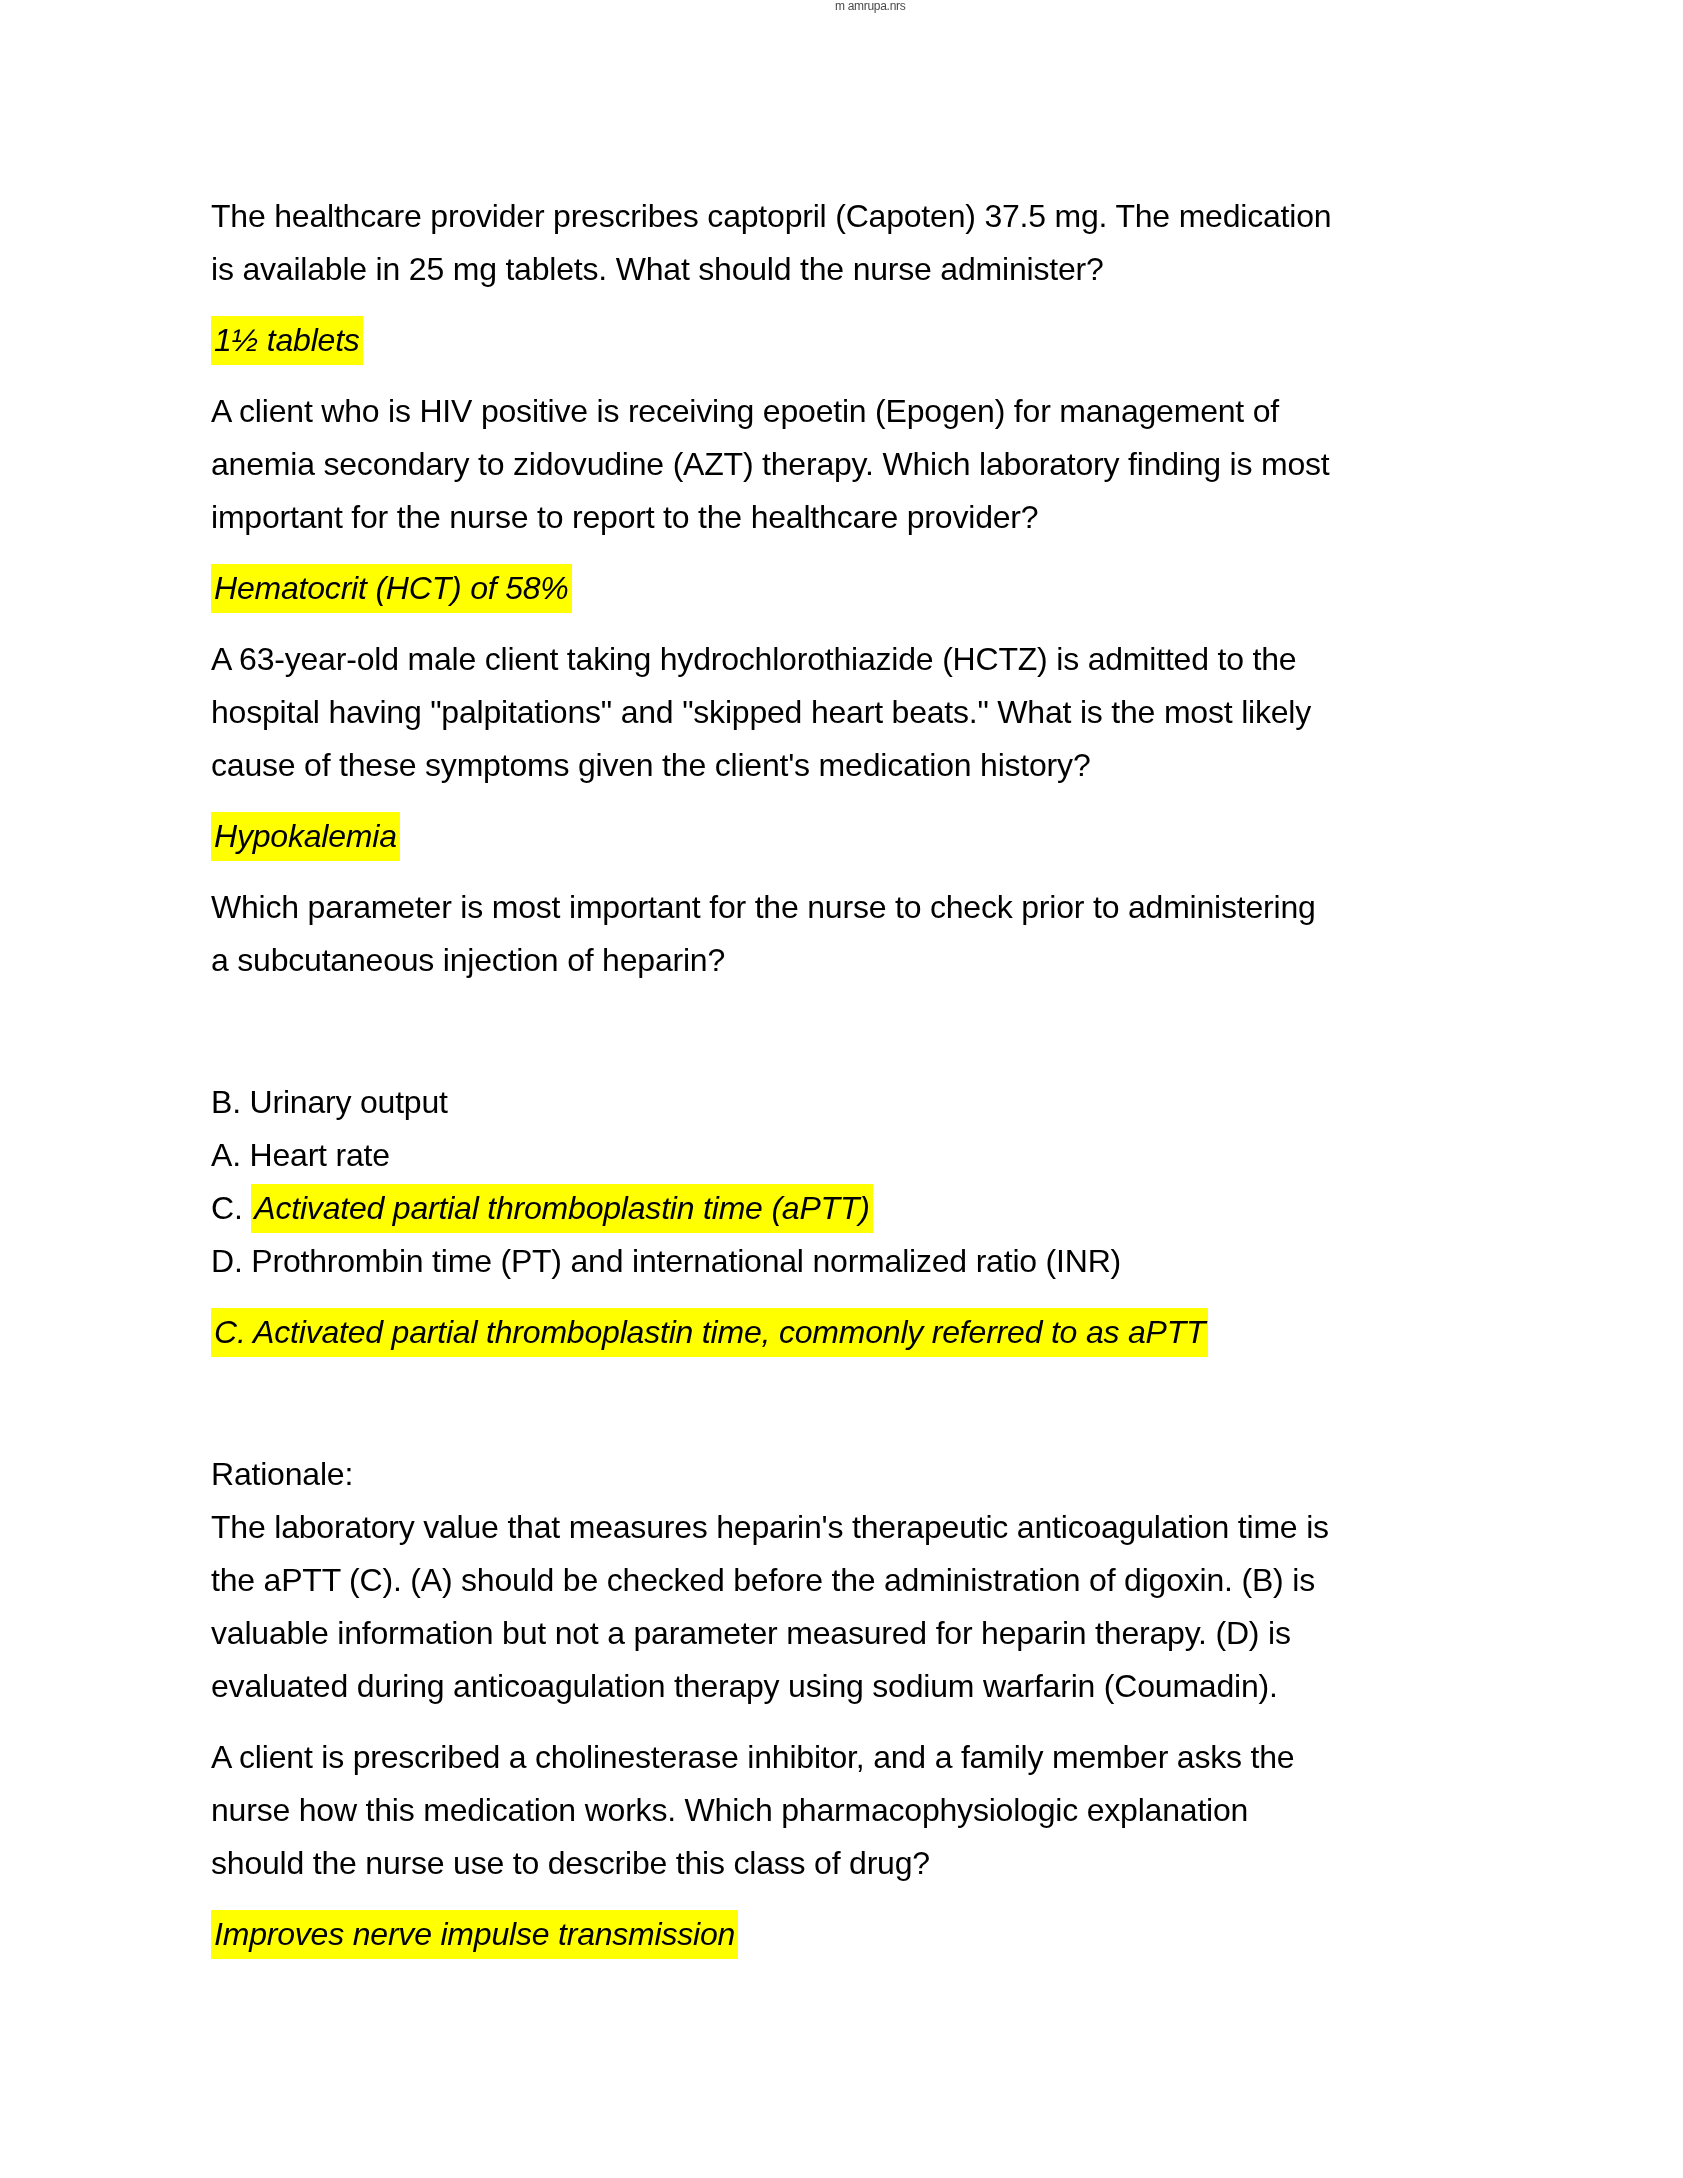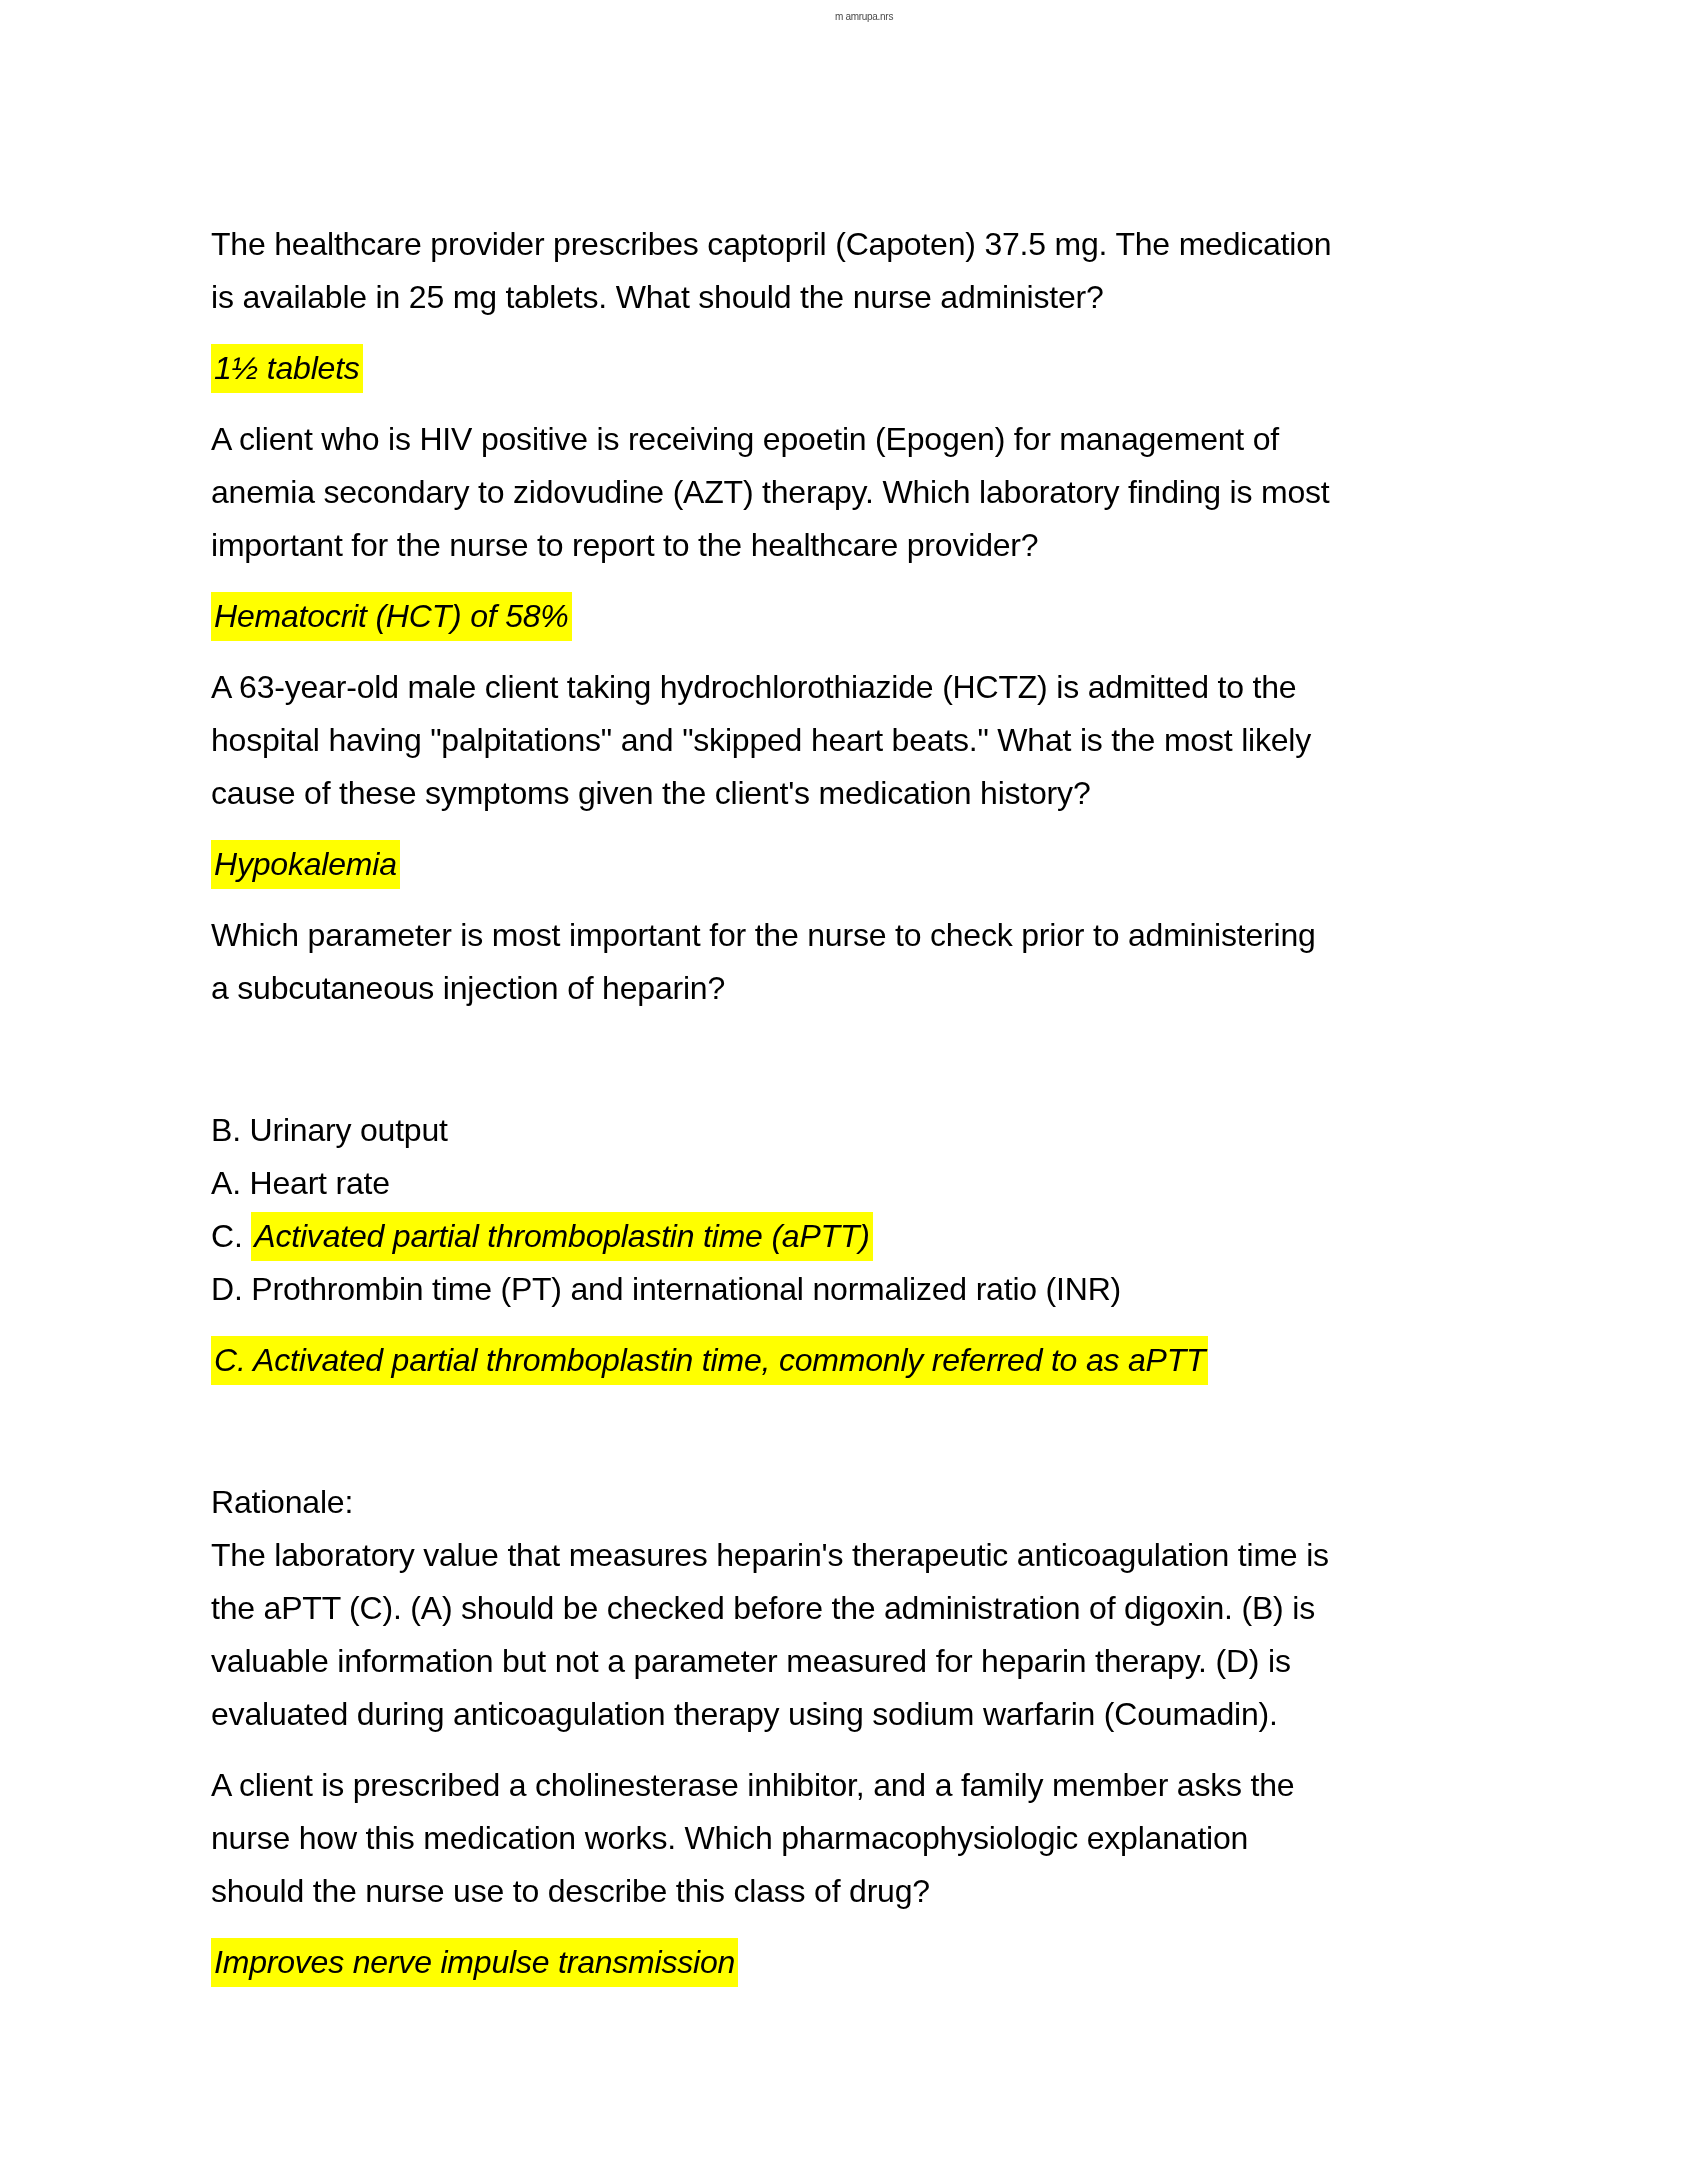--- a/index.html
+++ b/index.html
@@ -10,34 +10,33 @@
     height: 2178px;
     background: var(--paper);
     color: var(--ink);
     font-family: "Liberation Sans", sans-serif;
     position: relative;
     overflow: hidden;
   }
   .micro {
     position: absolute;
     left: 835px;
-    top: 12px;
-    font-size: 10px;
+    top: 2px;
+    font-size: 12px;
     line-height: 9px;
     color: #4a4a4a;
     letter-spacing: -0.3px;
     filter: blur(0.4px);
     white-space: nowrap;
   }
   .doc {
     position: absolute;
     left: 211px;
     top: 190px;
     width: 1334px;
-    margin-top: 28px;
   }
   .para {
     font-size: 32px;
     line-height: 53px;
     letter-spacing: -0.2px;
     margin: 0 0 18px 0;
     white-space: pre-line;
   }
   .para.options { white-space: normal; }
   .blank { height: 53px; }

